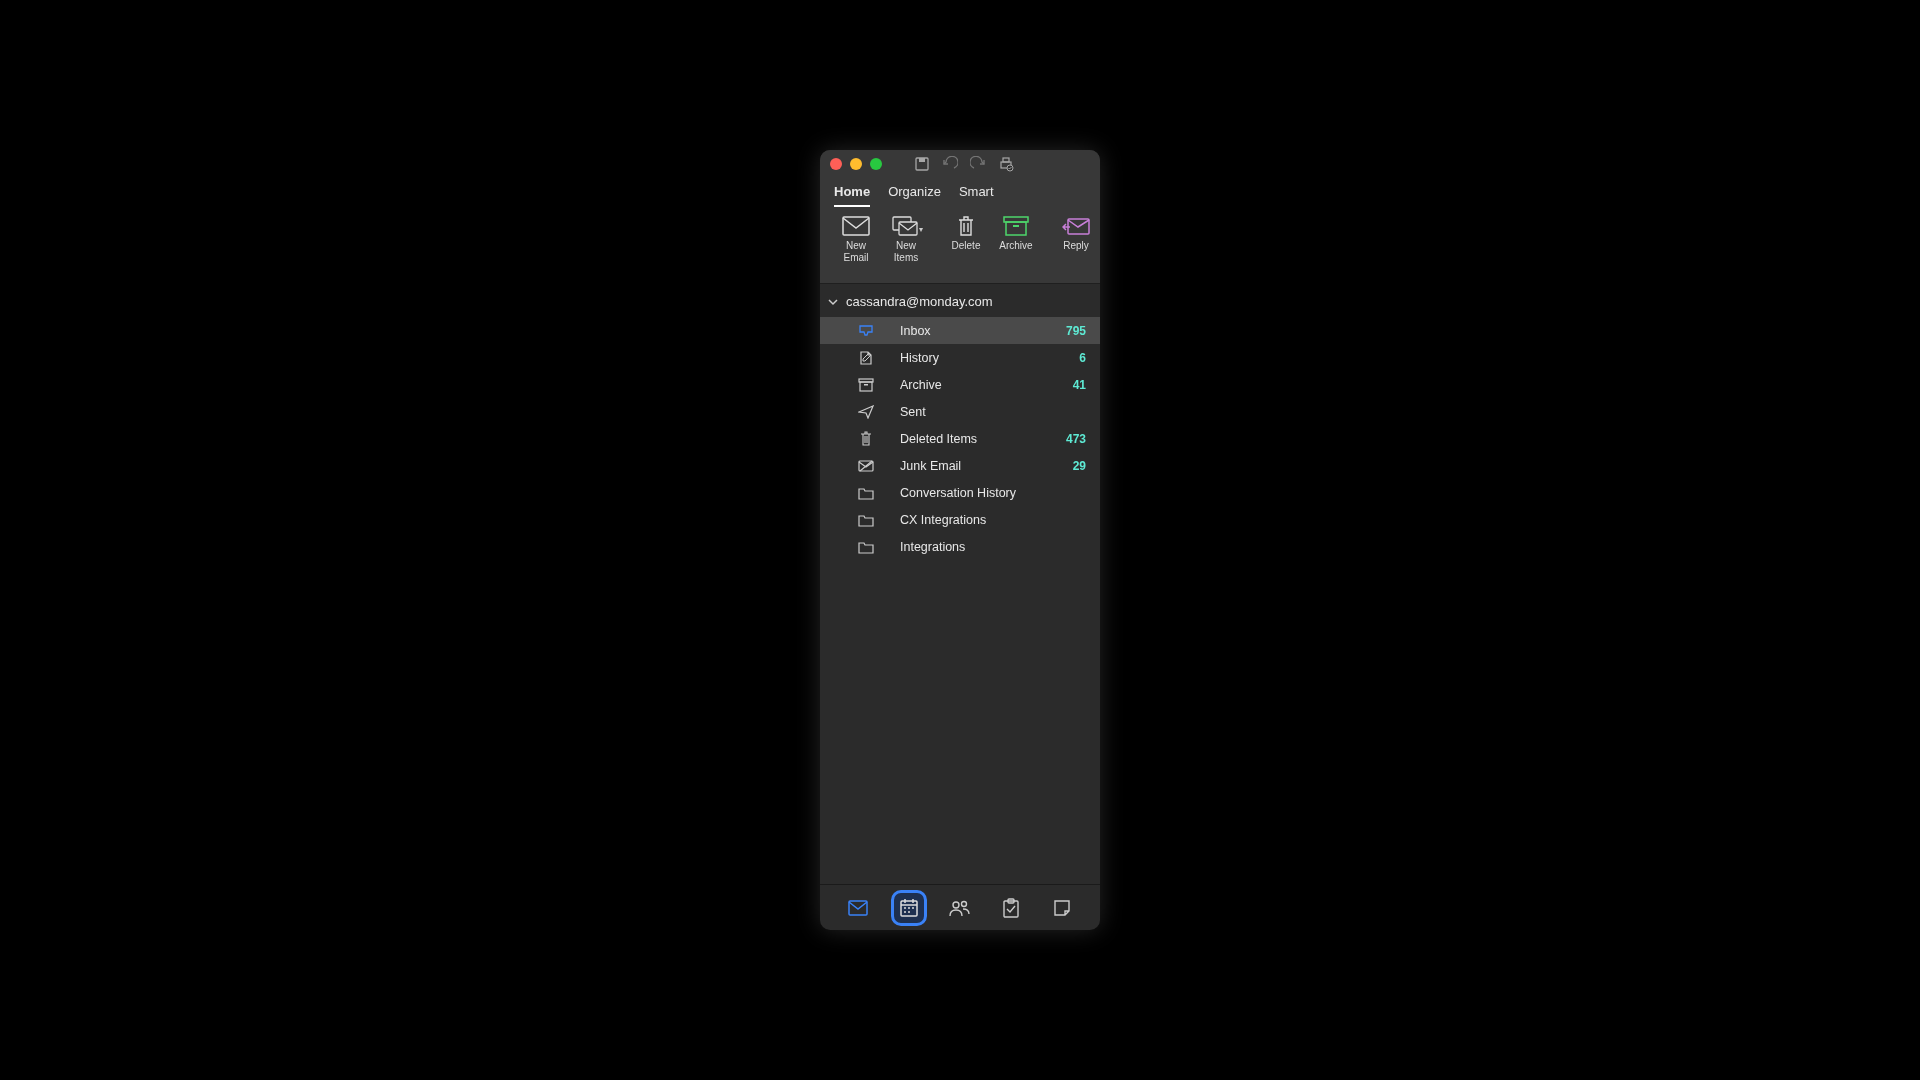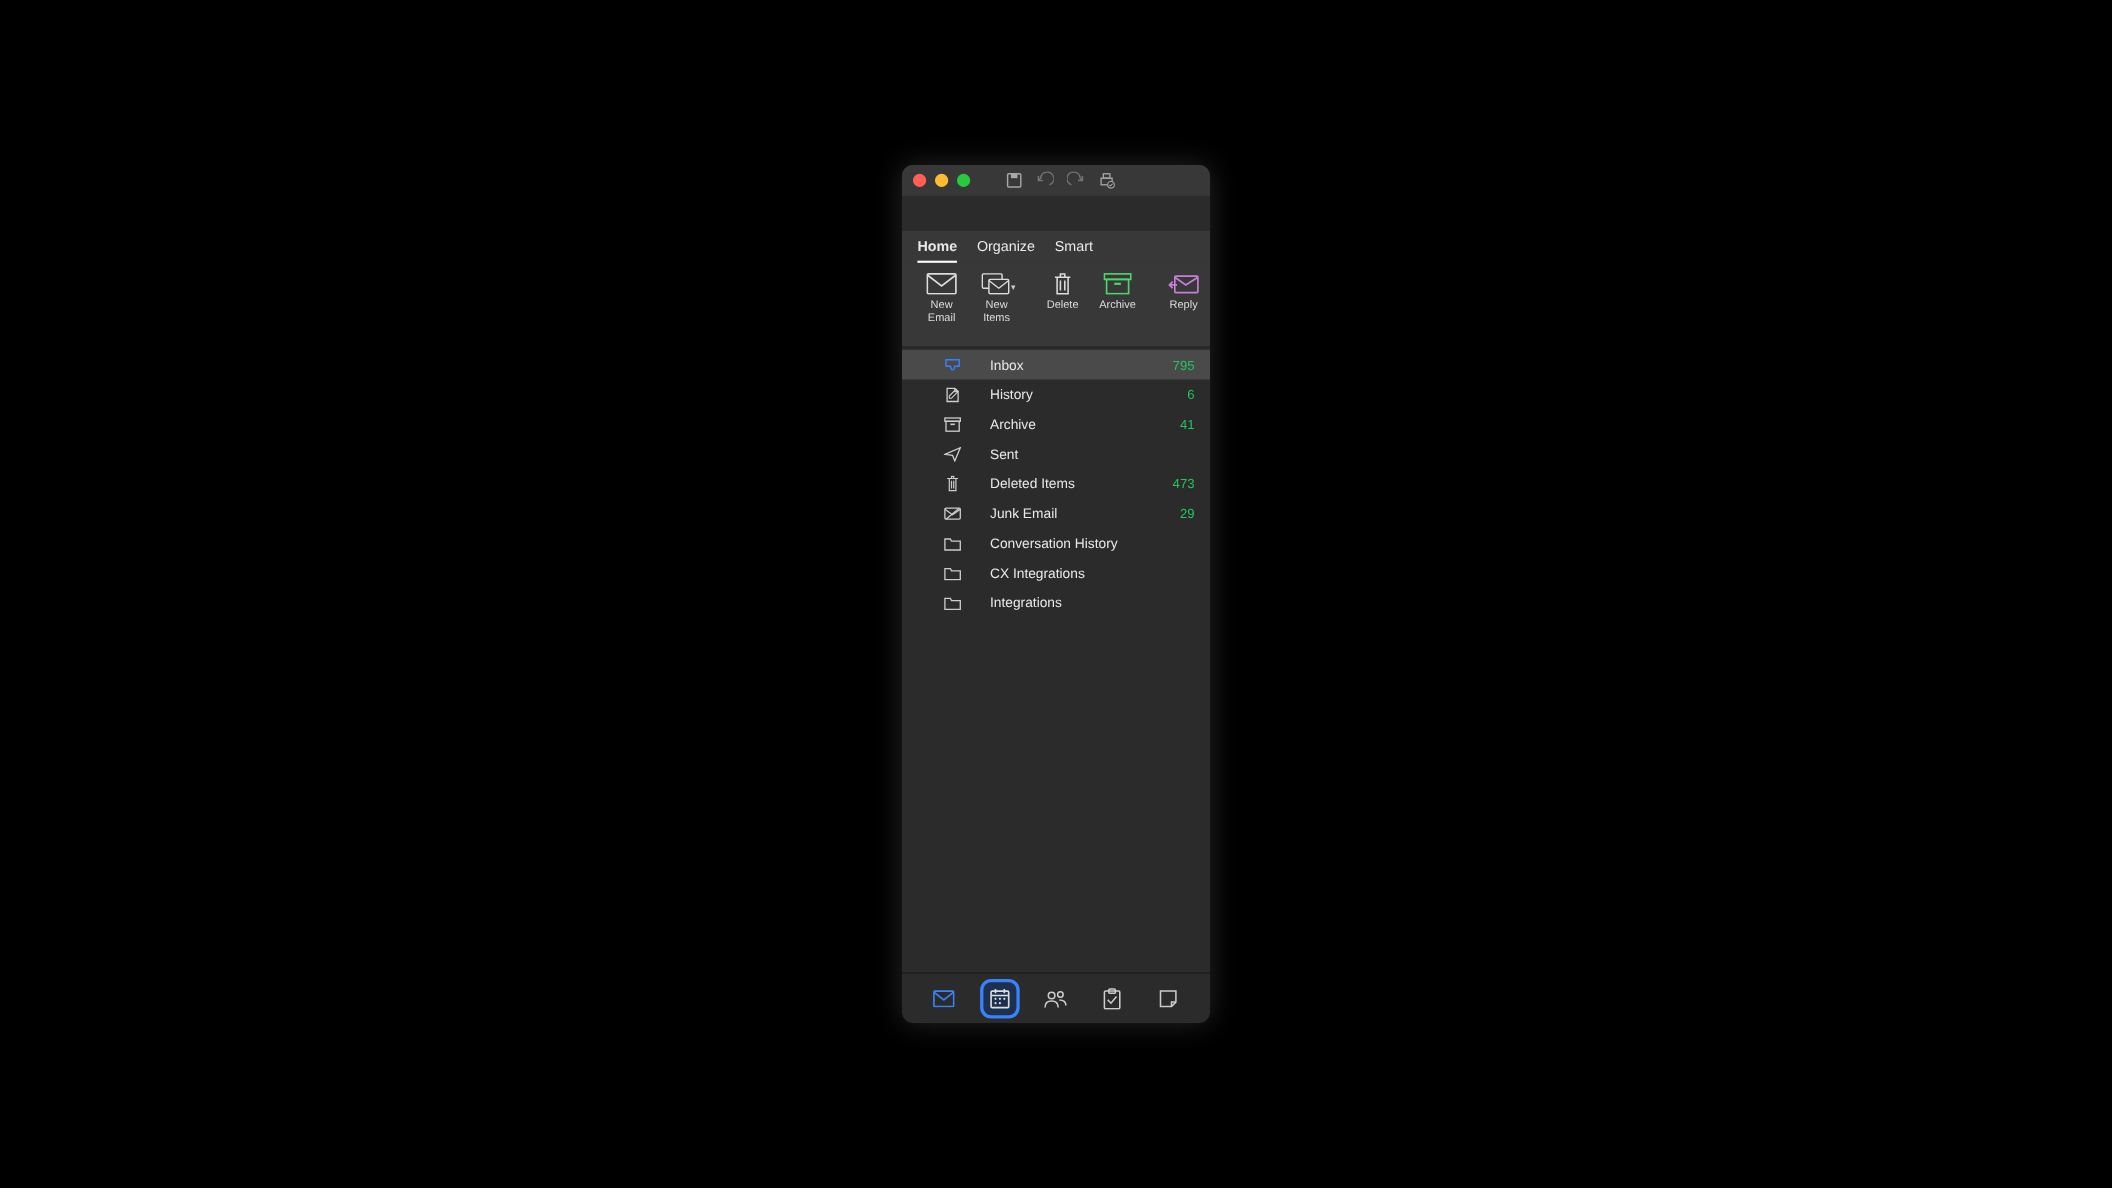--- a/index.html
+++ b/index.html
@@ -55,21 +55,20 @@
       margin-left: 24px;
     }
     .titlebar-tools svg { opacity: 0.75; }
 
     
     .tabs {
       display: flex;
       gap: 18px;
       padding: 6px 14px 0 14px;
       background: #383838;
-      margin-top: 32px;
     }
     .tab {
       font-size: 13px;
       color: #e8e8e8;
       padding-bottom: 6px;
       cursor: pointer;
     }
     .tab.active {
       font-weight: 600;
       border-bottom: 2px solid #fff;
@@ -160,22 +159,22 @@
       flex-shrink: 0;
       display:flex;align-items:center;justify-content:center;
     }
     .folder-name {
       font-size: 12.5px;
       color: #e8e8e8;
       flex: 1;
     }
     .folder-count {
       font-size: 12px;
-      color: #22c55e;
-      font-weight: 400;
+      color: #5eead4;
+      font-weight: 700;
       padding-right: 4px;
     }
 
     
     .bottom-nav {
       height: 46px;
       border-top: 1px solid #1a1a1a;
       display: flex;
       align-items: center;
       justify-content: space-around;
@@ -300,20 +299,28 @@
               <path d="M8 11 L2 11 M4 8 L1 11 L4 14" fill="none" stroke="#c87fd8" stroke-width="1.5"></path>
             </svg>
         </div>
         <div class="ribbon-label">Reply</div>
       </div>
 
     </div>
   </div>
 
   <div class="folder-pane">
+    <div class="account-header">
+      <span class="chevron">
+        <svg width="10" height="10" viewBox="0 0 10 10">
+            <path d="M1 3 L5 7 L9 3" fill="none" stroke="#ccc" stroke-width="1.5"></path>
+          </svg>
+      </span>
+      <span>cassandra@monday.com</span>
+    </div>
     <div class="folder-list">
 
       <div class="folder-item selected">
         <span class="folder-icon">
           <svg width="16" height="14" viewBox="0 0 16 14">
               <path d="M2 2 L14 2 L14 8 L10 8 L9 11 L7 11 L6 8 L2 8 Z" fill="none" stroke="#3a82f7" stroke-width="1.3"></path>
             </svg>
         </span>
         <span class="folder-name">Inbox</span>
         <span class="folder-count">795</span>

